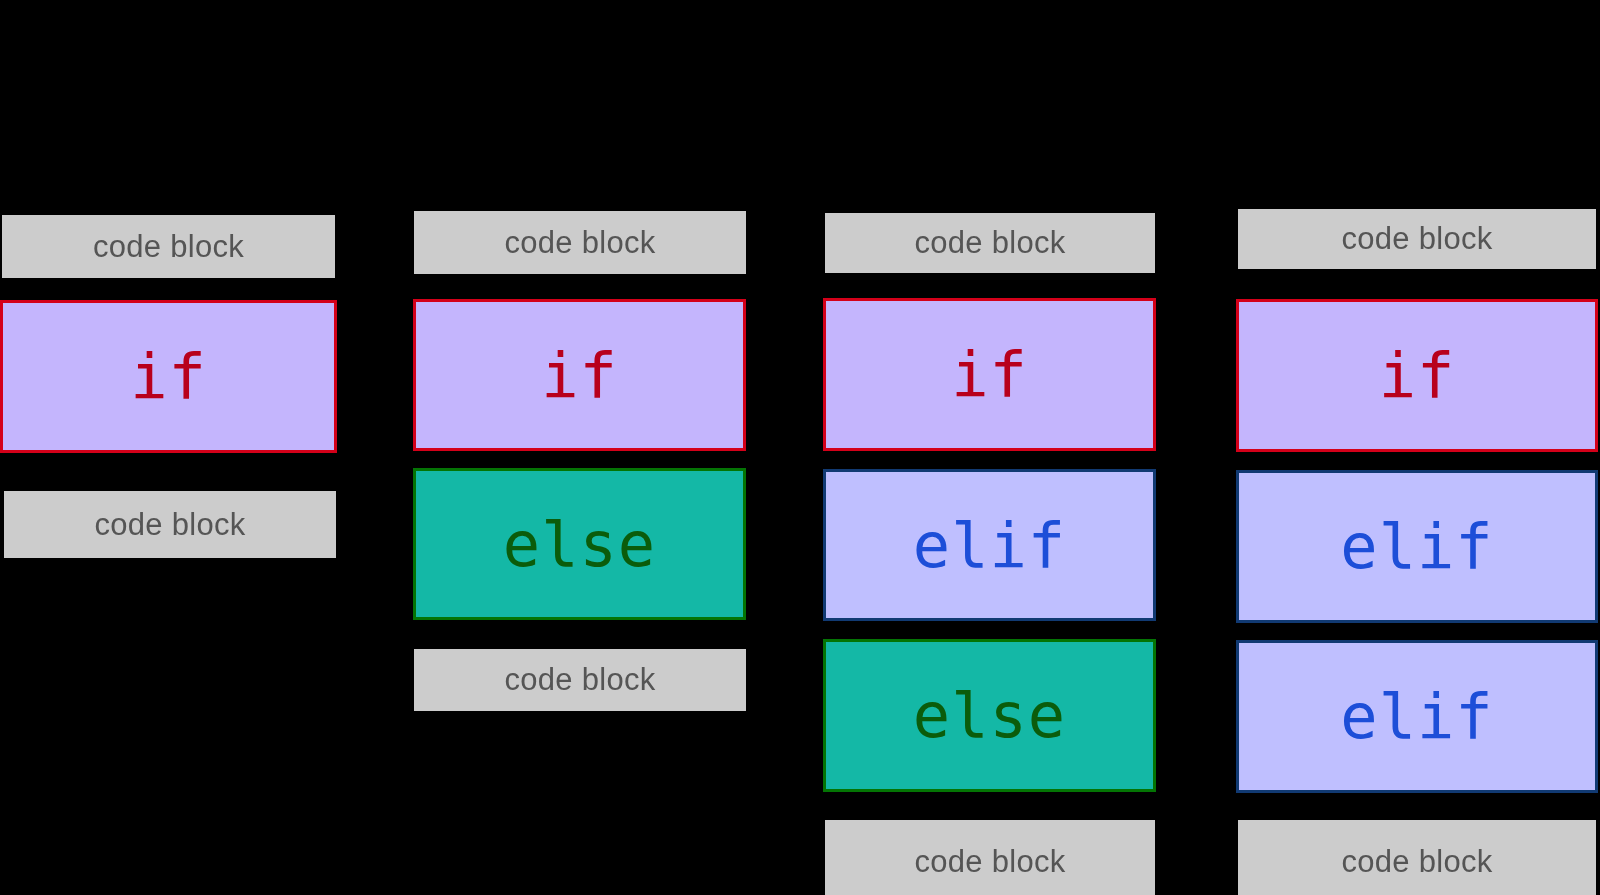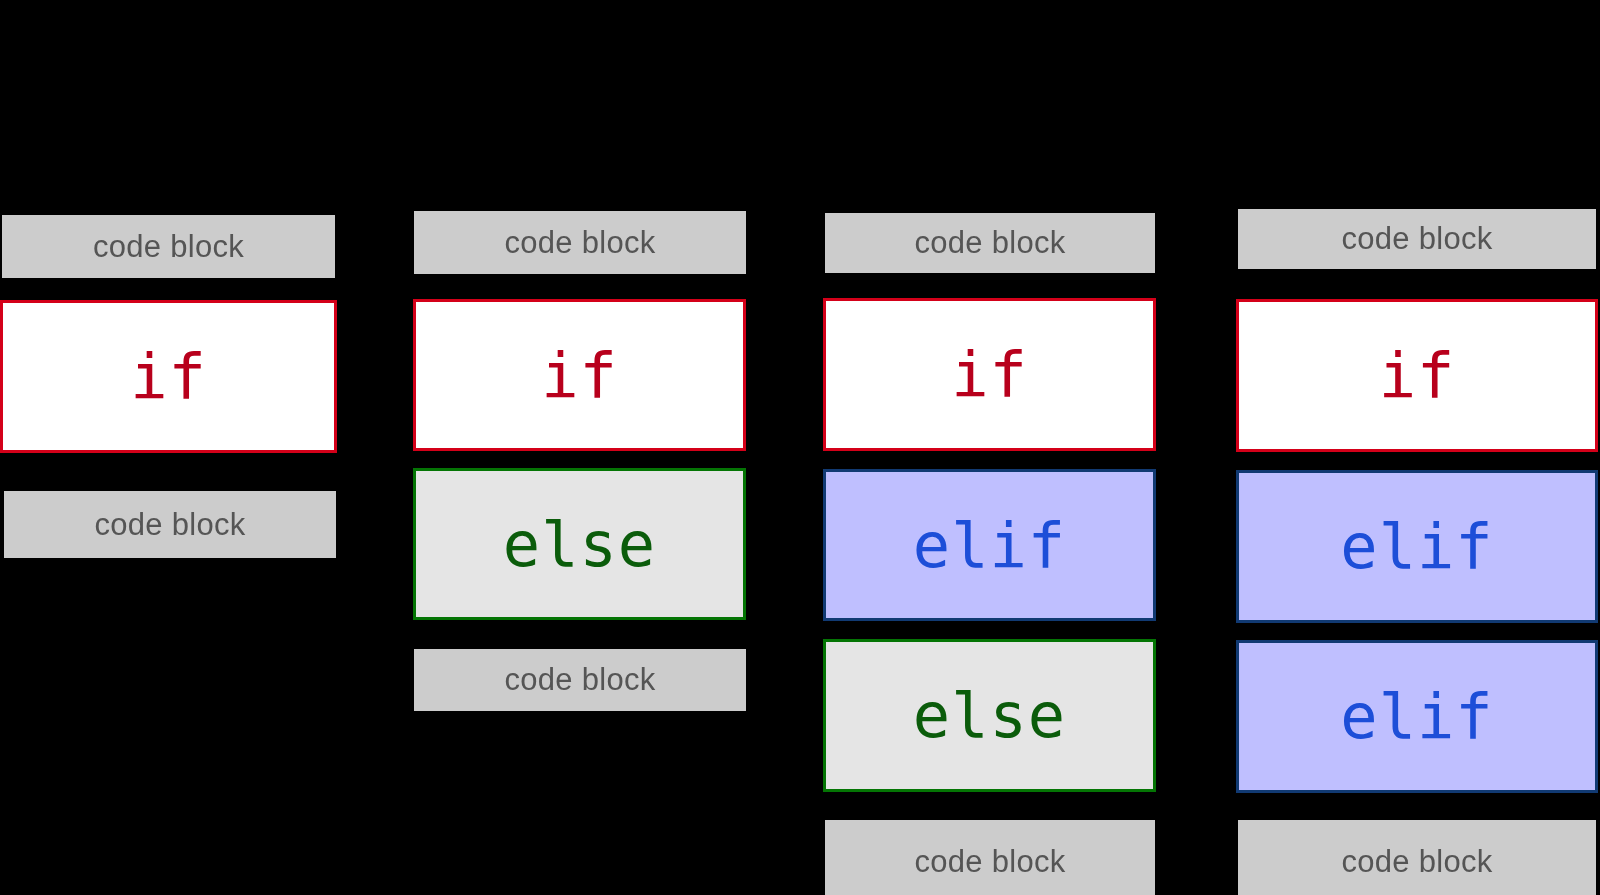--- a/index.html
+++ b/index.html
@@ -35,26 +35,26 @@
     font-weight: 300;
     letter-spacing: 0.3px;
   }
   .block-kw {
     font-family: "DejaVu Sans Mono", "Liberation Mono", monospace;
     font-size: 62px;
     font-weight: 400;
     letter-spacing: 1px;
   }
   .kw-if {
-    background: #ffffff;
+    background: #c4b5fd;
     border: 3px solid #d40019;
     color: #b8001c;
   }
   .kw-else {
-    background: #e5e5e5;
+    background: #14b8a6;
     border: 3px solid #047504;
     color: #0b5c0b;
   }
   .kw-elif {
     background: #bfbfff;
     border: 3px solid #113a73;
     color: #1d4ed8;
   }
 </style>
 </head>

